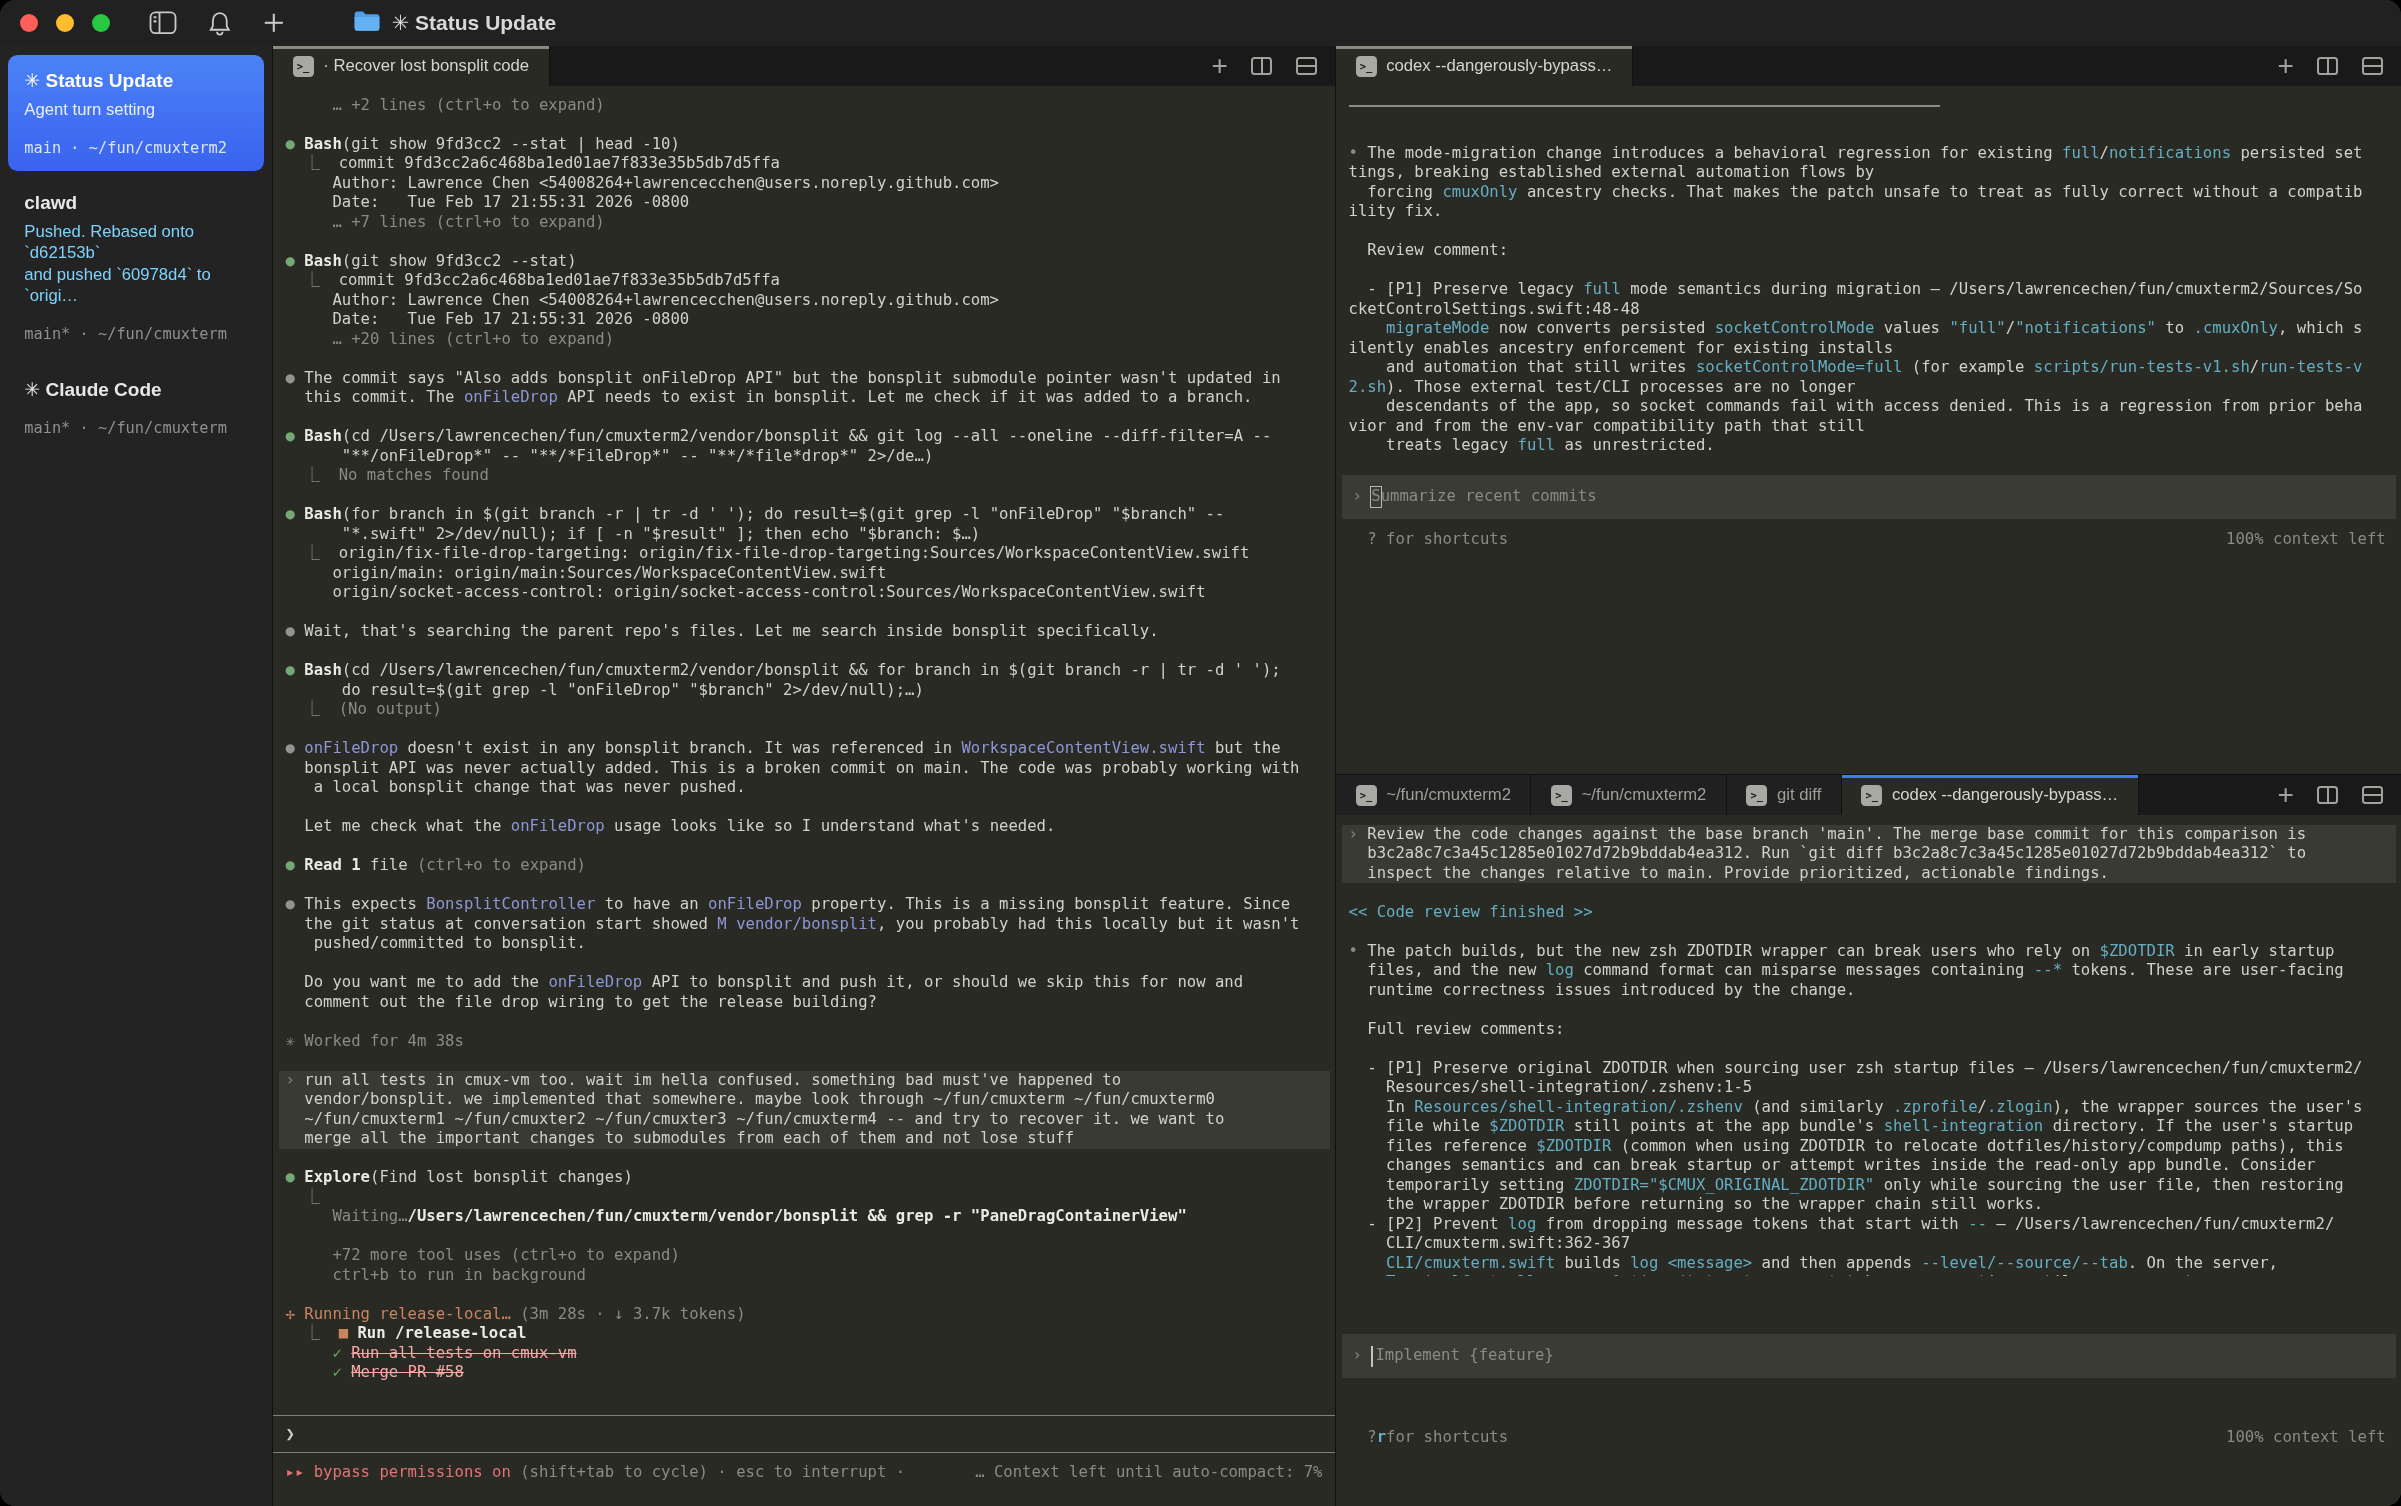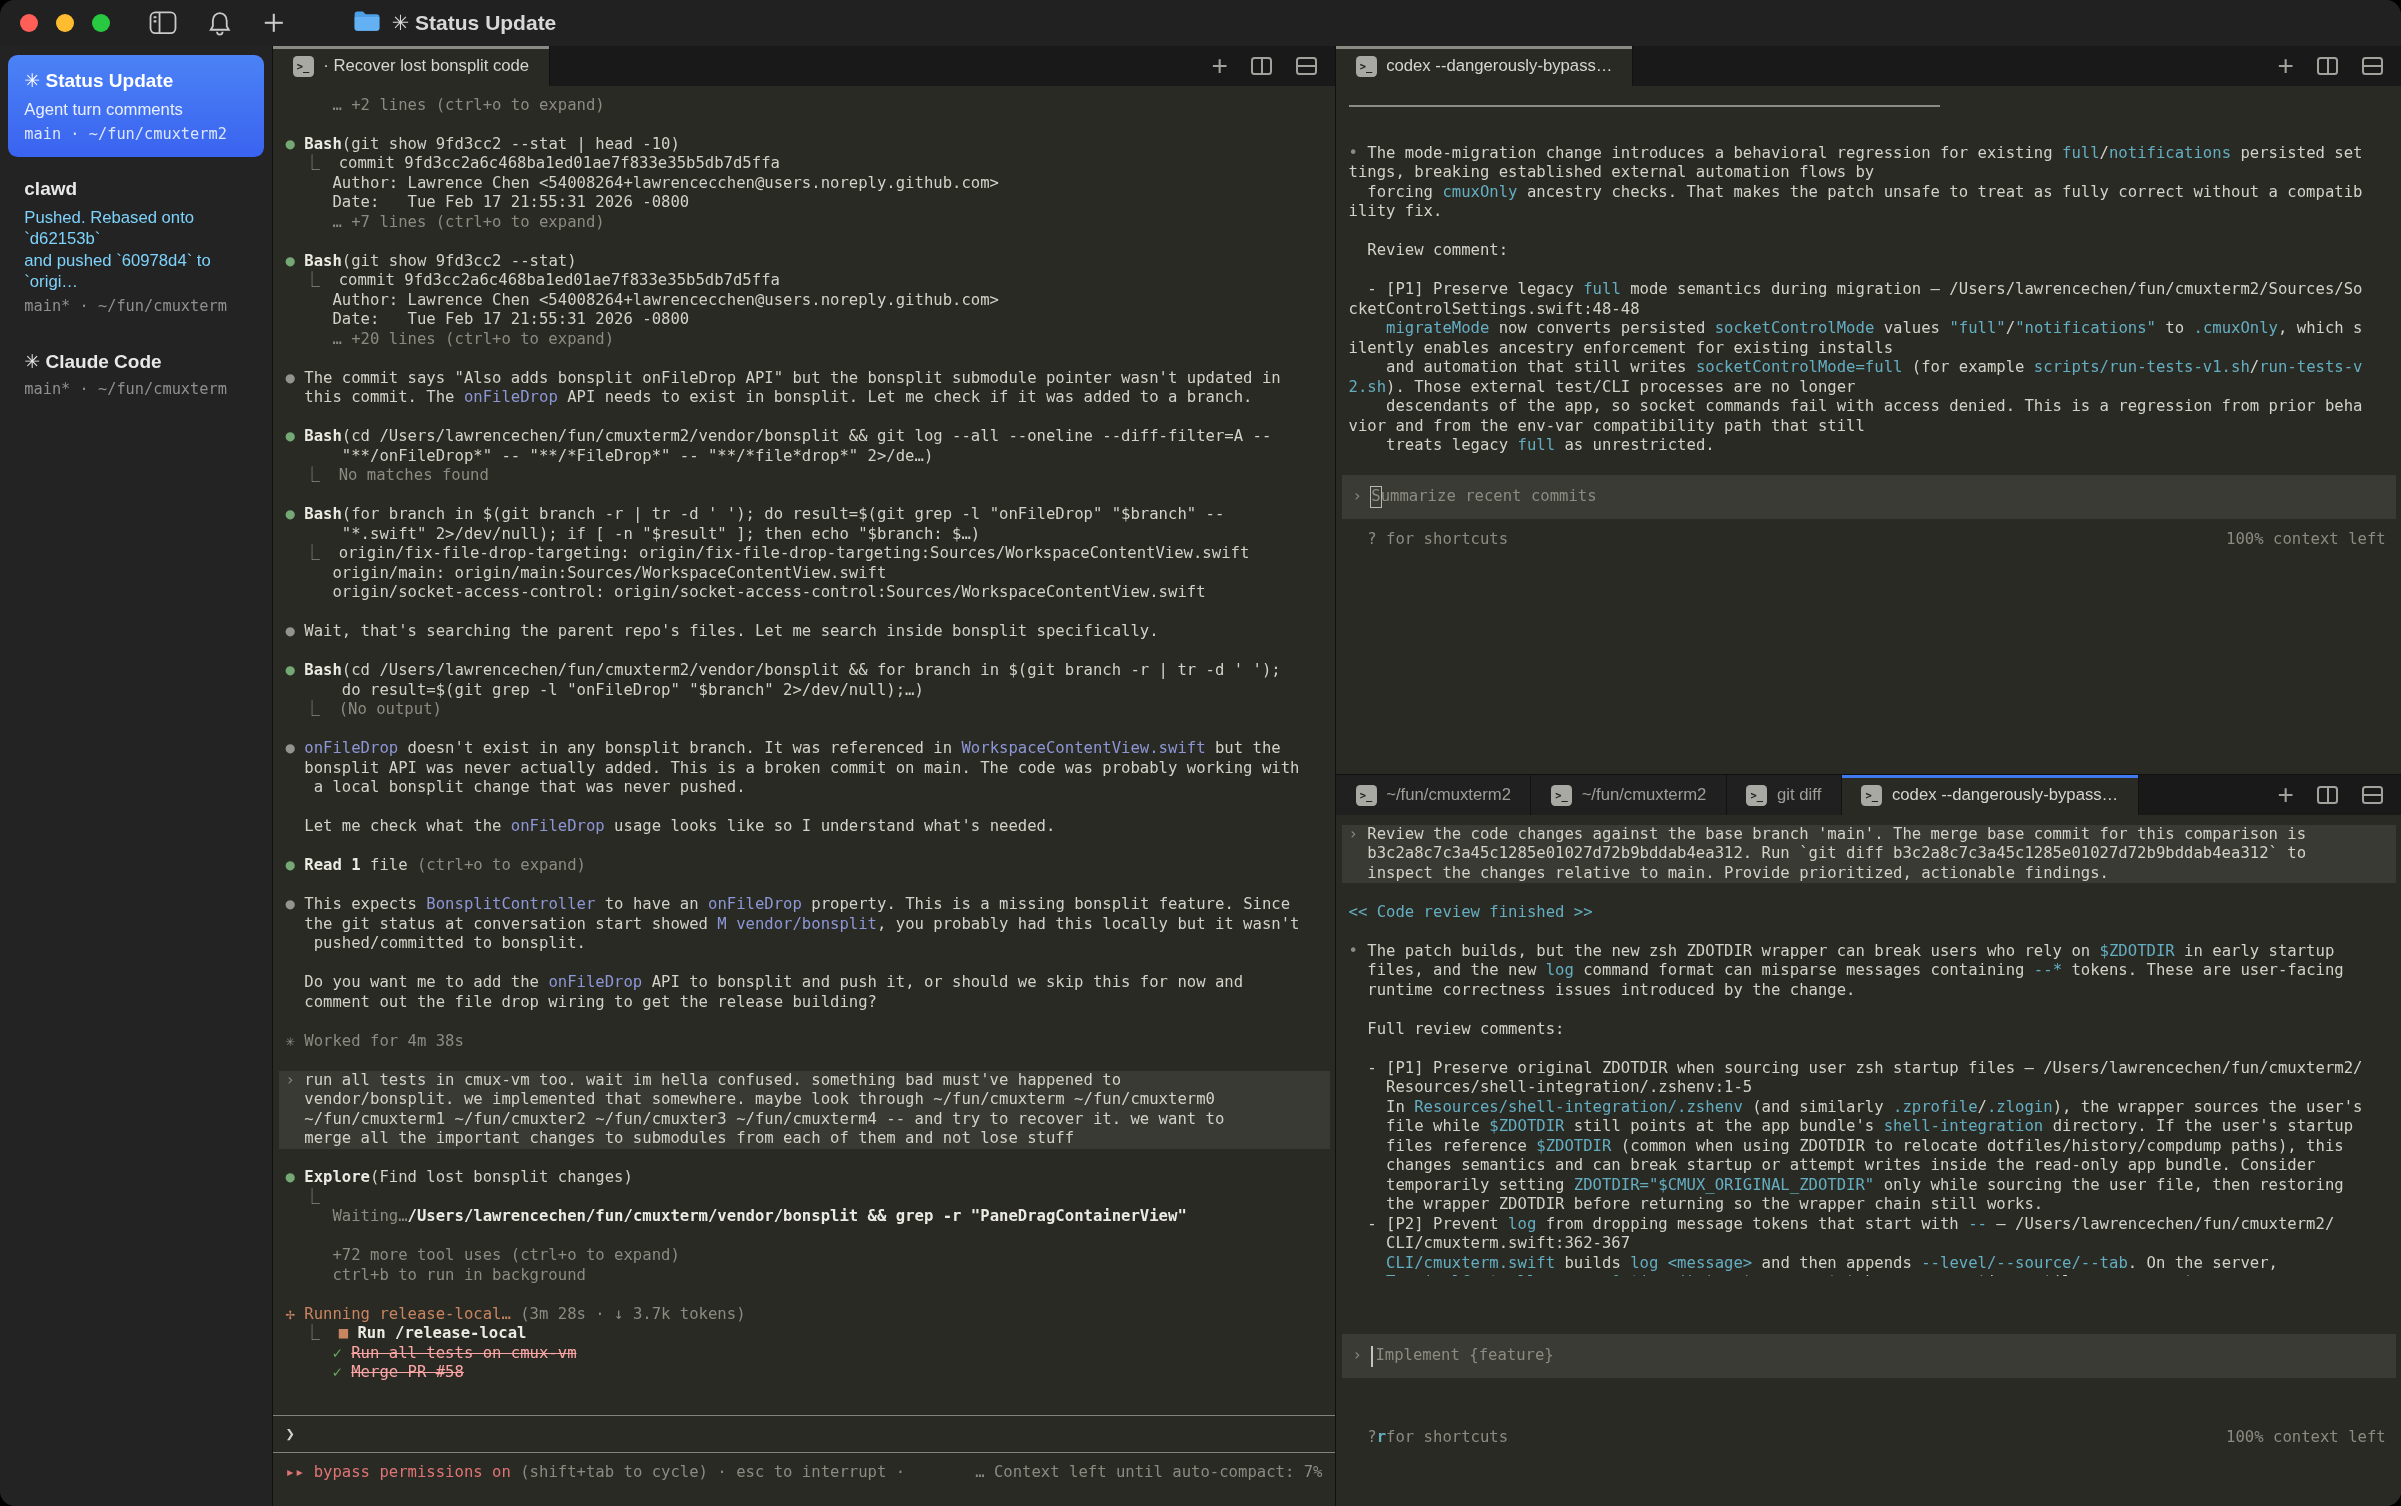--- a/index.html
+++ b/index.html
@@ -13,21 +13,21 @@
   .ws-label{display:flex;align-items:center;gap:11px;margin-left:67px;color:#d8d8d8;font-size:21px;font-weight:bold;}
   
   .wbody{flex:1;display:flex;min-height:0;}
   .sidebar{width:272px;flex:none;background:#232323;padding:9px 7.6px;box-sizing:border-box;}
   .side-item{border-radius:9.7px;padding:14px 16.7px;margin-bottom:7px;cursor:default;}
   .side-item.sel{background:linear-gradient(#4b82f6,#3a63ef);}
   .si-title{font-size:19px;font-weight:bold;color:#e8e8e8;margin-bottom:7px;}
   .side-item.sel .si-title{color:#fff;}
   .si-sub{font-size:16.7px;line-height:21.5px;color:#7dd3fc;}
   .side-item.sel .si-sub{color:#e9efff;}
-  .si-meta{margin-top:4px;font-family:"DejaVu Sans Mono","DejaVu Sans",monospace;font-size:15.3px;color:#8f8f8f;}
+  .si-meta{margin-top:18px;font-family:"DejaVu Sans Mono","DejaVu Sans",monospace;font-size:15.3px;color:#8f8f8f;}
   .side-item.sel .si-meta{color:#dbe5fd;}
   
   .main-pane{flex:1;min-width:0;border-left:1.4px solid #101010;display:flex;flex-direction:column;background:#2a2a25;}
   .right-col{width:1065px;flex:none;border-left:1.4px solid #101010;display:flex;flex-direction:column;background:#2a2a25;}
   .tr-pane{height:728px;flex:none;display:flex;flex-direction:column;background:#2a2a25;}
   .br-pane{flex:1;min-height:0;border-top:1.4px solid #101010;display:flex;flex-direction:column;background:#2a2a25;}
   .tabstrip{height:40px;flex:none;background:#191919;display:flex;align-items:stretch;}
   .tabs{display:flex;align-items:stretch;min-width:0;}
   .tab{position:relative;display:flex;align-items:center;gap:9.7px;padding:0 19.5px;font-size:16.7px;color:#9f9f99;background:#202020;border-right:1.4px solid #121212;white-space:nowrap;}
   .tab.active{background:#2a2a25;color:#d6d6cf;}
@@ -113,21 +113,21 @@
       <span>✳ Status Update</span>
     </div>
   </div>
 
   <div class="wbody">
 
     <div class="sidebar" id="sidebar-items">
         <div class="side-item sel">
           <div class="si-title">✳ Status Update</div>
           <div class="si-sub">
-            <div>Agent turn comments</div>
+            <div>Agent turn setting</div>
           </div>
           <div class="si-meta">main · ~/fun/cmuxterm2</div>
         </div>
         <div class="side-item">
           <div class="si-title">clawd</div>
           <div class="si-sub">
             <div>Pushed. Rebased onto `d62153b`</div>
             <div>and pushed `60978d4` to `origi…</div>
           </div>
           <div class="si-meta">main* · ~/fun/cmuxterm</div>

